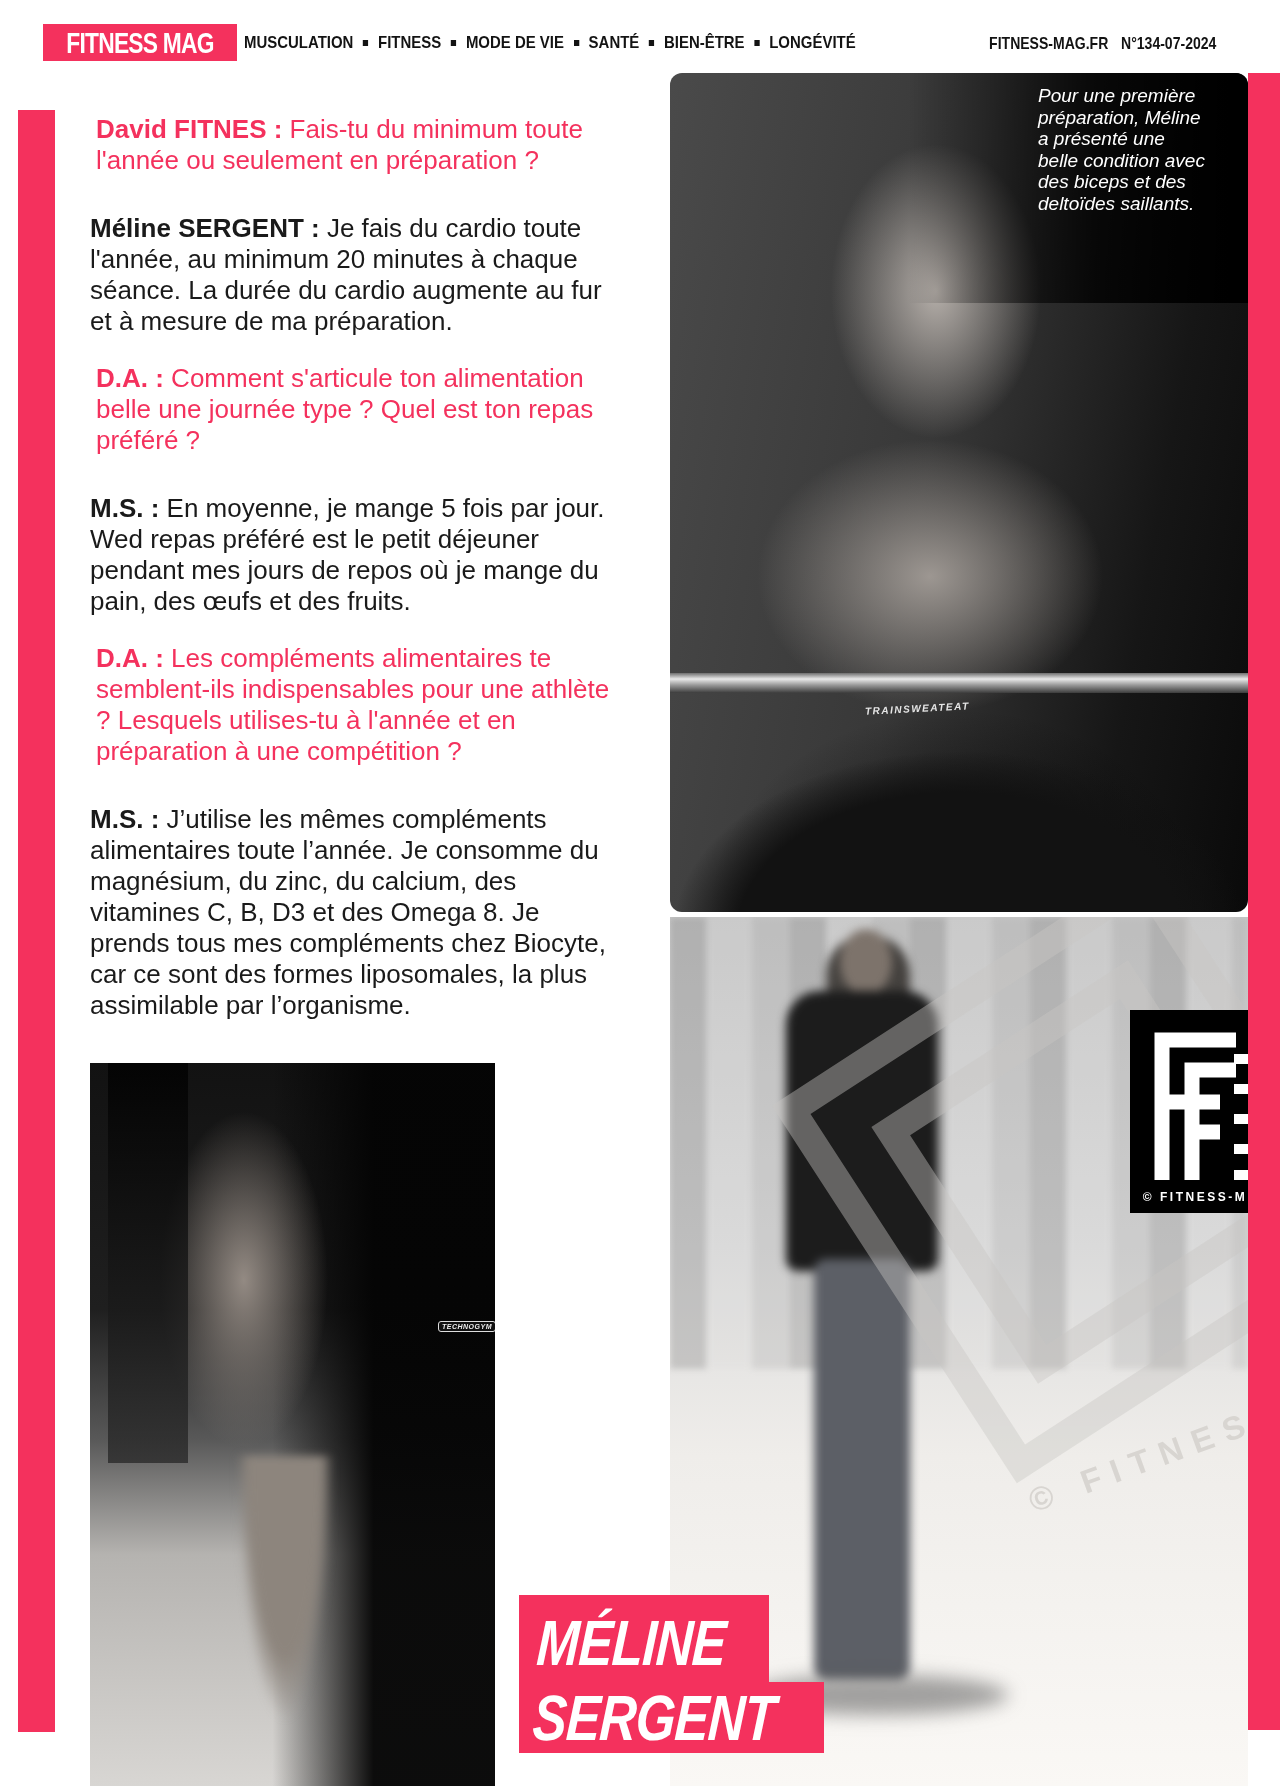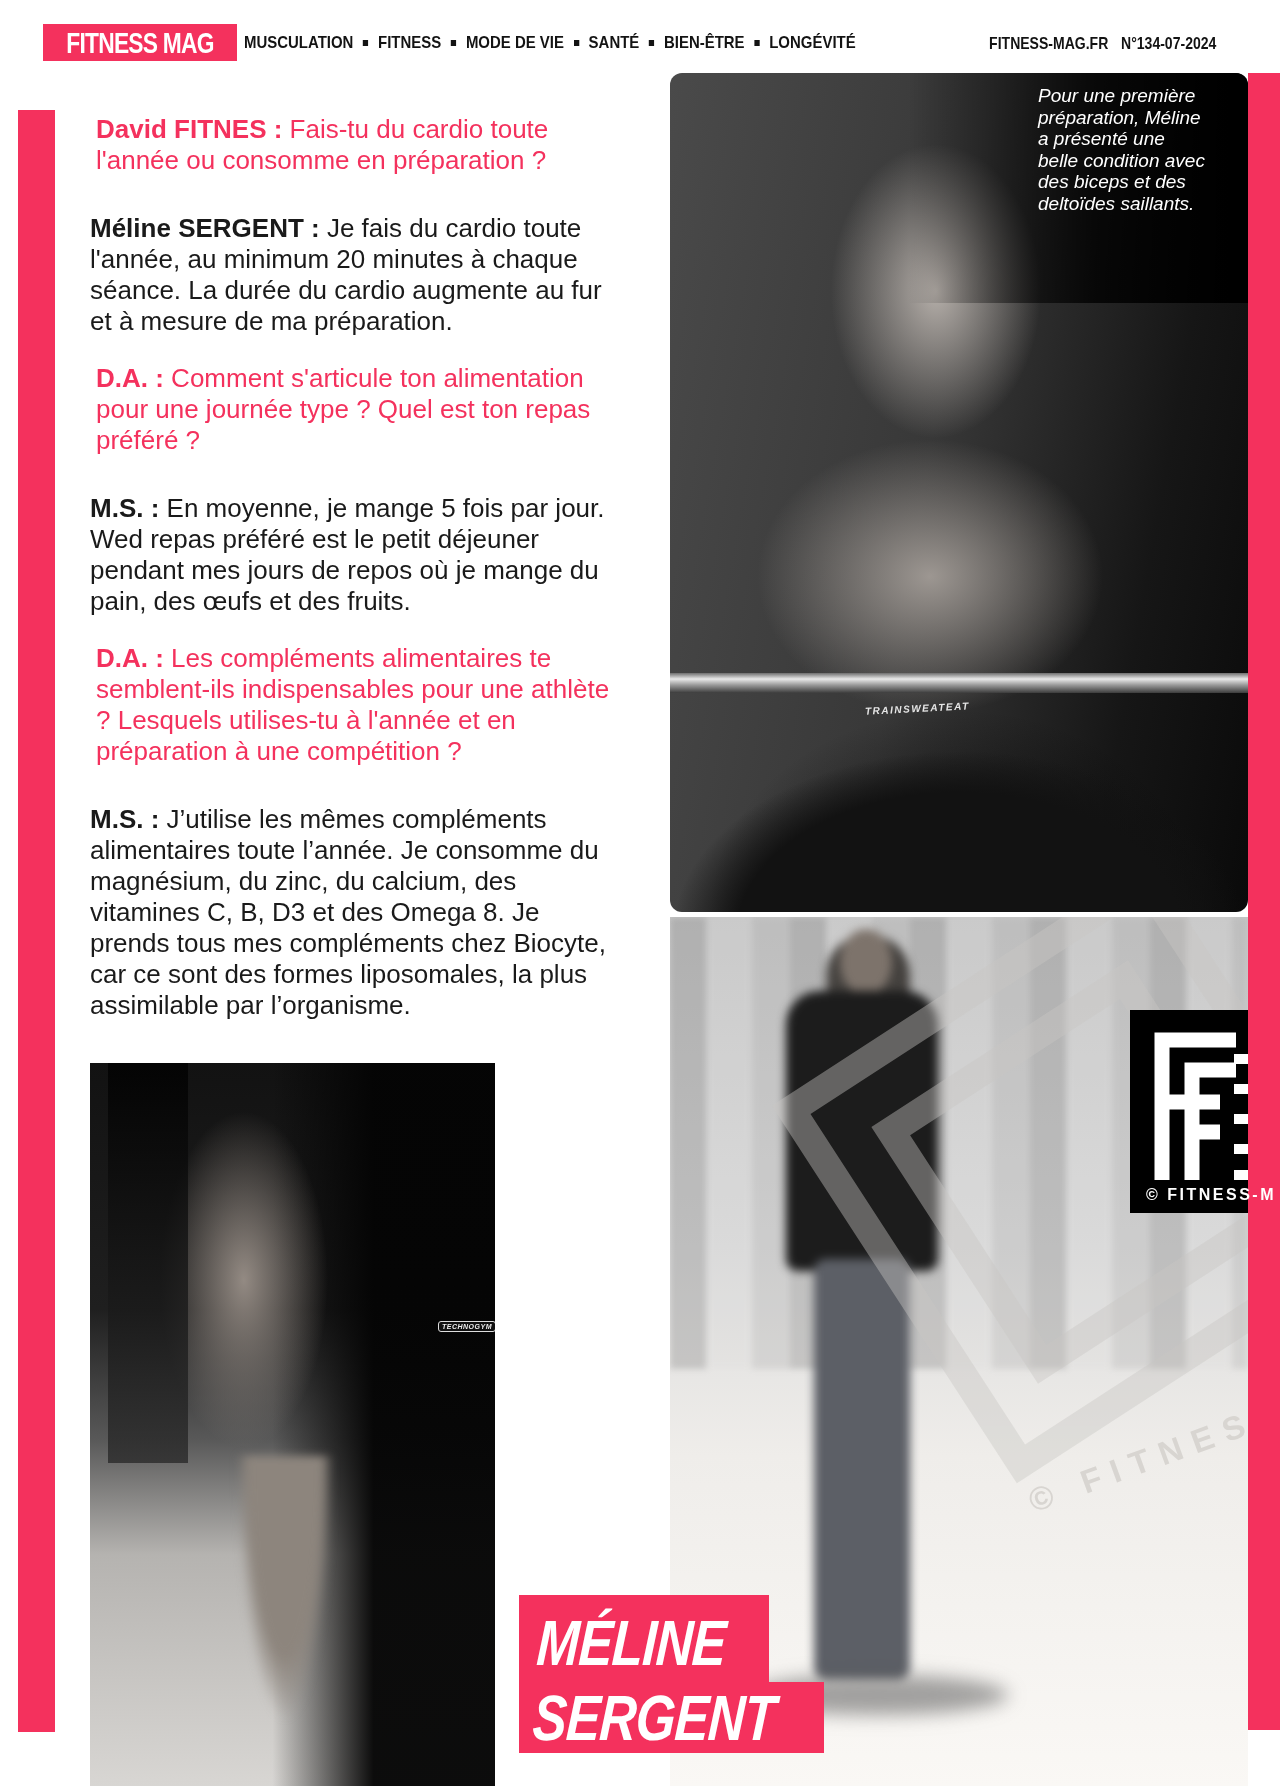--- a/index.html
+++ b/index.html
@@ -63,22 +63,22 @@
     border-radius:50%;filter:blur(8px);}
 
   
   .watermark{position:absolute;right:-60px;top:30px;width:450px;height:450px;transform:rotate(-33deg);opacity:.42;}
   .wm-outer{position:absolute;inset:0;border:28px solid #c9c7c4;}
   .wm-inner{position:absolute;inset:72px;border:28px solid #c9c7c4;}
   .watermark-copy{position:absolute;right:0px;top:486px;transform:rotate(-20deg);transform-origin:right top;
     color:#d8d5d1;font-weight:bold;font-size:33px;letter-spacing:11px;white-space:nowrap;}
   .f-logo{position:absolute;left:1130px;top:1010px;width:118px;height:203px;background:#000;}
   .f-logo svg{position:absolute;left:0;top:0;}
-  .f-copy{position:absolute;left:16px;bottom:9px;width:100%;text-align:center;color:#fff;font-weight:bold;
-    font-size:16px;letter-spacing:2.5px;white-space:nowrap;}
+  .f-copy{position:absolute;left:6px;bottom:9px;width:100%;text-align:center;color:#fff;font-weight:bold;
+    font-size:12px;letter-spacing:2.5px;white-space:nowrap;}
 
   
   .photo-gym{position:absolute;left:90px;top:1063px;width:405px;height:723px;overflow:hidden;
     background:
       radial-gradient(ellipse 120px 240px at 38% 30%, rgba(160,150,142,.9), rgba(160,150,142,0) 70%),
       linear-gradient(to left, rgba(4,4,4,.96) 0 30%, rgba(4,4,4,0) 55%),
       linear-gradient(to bottom,#121212 0%,#1f1f1f 34%,#585858 52%,#b5b3b0 68%,#d8d6d3 100%);}
   .gym-door{position:absolute;left:18px;top:0;width:80px;height:400px;background:linear-gradient(#000,#2a2a2a);opacity:.8;}
   .technogym-label{position:absolute;left:348px;top:258px;color:#eee;font-size:7px;font-weight:bold;font-style:italic;
     letter-spacing:.5px;border:1px solid #ddd;border-radius:3px;padding:1px 3px;background:rgba(25,25,25,.55);}
@@ -118,23 +118,23 @@
   </div>
   <div class="header-right">
     <span>FITNESS-MAG.FR</span>
     <span>N°134-07-2024</span>
   </div>
 
   <div class="bar-left"></div>
   <div class="bar-right"></div>
 
   <div class="article">
-    <p class="qa question"><span class="speaker">David FITNES :</span><span> Fais-tu du cardio toute l'année ou consomme en préparation ?</span></p>
+    <p class="qa question"><span class="speaker">David FITNES :</span><span> Fais-tu du minimum toute l'année ou seulement en préparation ?</span></p>
     <p class="qa answer"><span class="speaker">Méline SERGENT :</span><span> Je fais du cardio toute l'année, au minimum 20 minutes à chaque séance. La durée du cardio augmente au fur et à mesure de ma préparation.</span></p>
-    <p class="qa question"><span class="speaker">D.A. :</span><span> Comment s'articule ton alimentation pour une journée type ? Quel est ton repas préféré ?</span></p>
+    <p class="qa question"><span class="speaker">D.A. :</span><span> Comment s'articule ton alimentation belle une journée type ? Quel est ton repas préféré ?</span></p>
     <p class="qa answer"><span class="speaker">M.S. :</span><span> En moyenne, je mange 5 fois par jour. Wed repas préféré est le petit déjeuner pendant mes jours de repos où je mange du pain, des œufs et des fruits.</span></p>
     <p class="qa question"><span class="speaker">D.A. :</span><span> Les compléments alimentaires te semblent-ils indispensables pour une athlète ? Lesquels utilises-tu à l'année et en préparation à une compétition ?</span></p>
     <p class="qa answer"><span class="speaker">M.S. :</span><span> J’utilise les mêmes compléments alimentaires toute l’année. Je consomme du magnésium, du zinc, du calcium, des vitamines C, B, D3 et des Omega 8. Je prends tous mes compléments chez Biocyte, car ce sont des formes liposomales, la plus assimilable par l’organisme.</span></p>
   </div>
 
   <div class="photo-top">
     <div class="cap-shade"></div>
     <div class="photo-caption-top">Pour une première préparation, Méline a présenté une belle condition avec des biceps et des deltoïdes saillants.</div>
     <div class="barbell"></div>
     <div class="leggings"></div>

